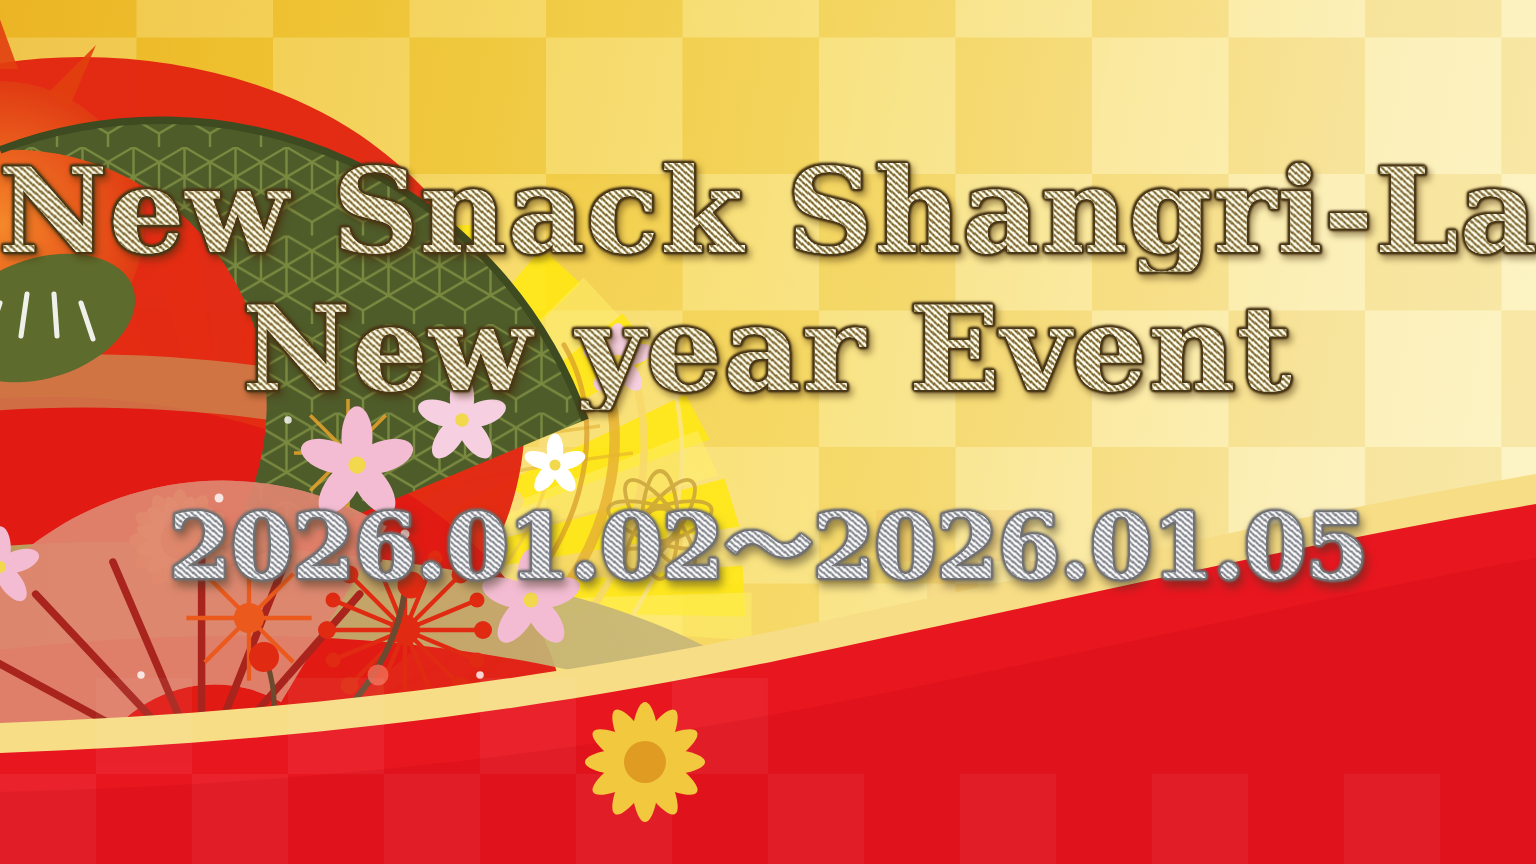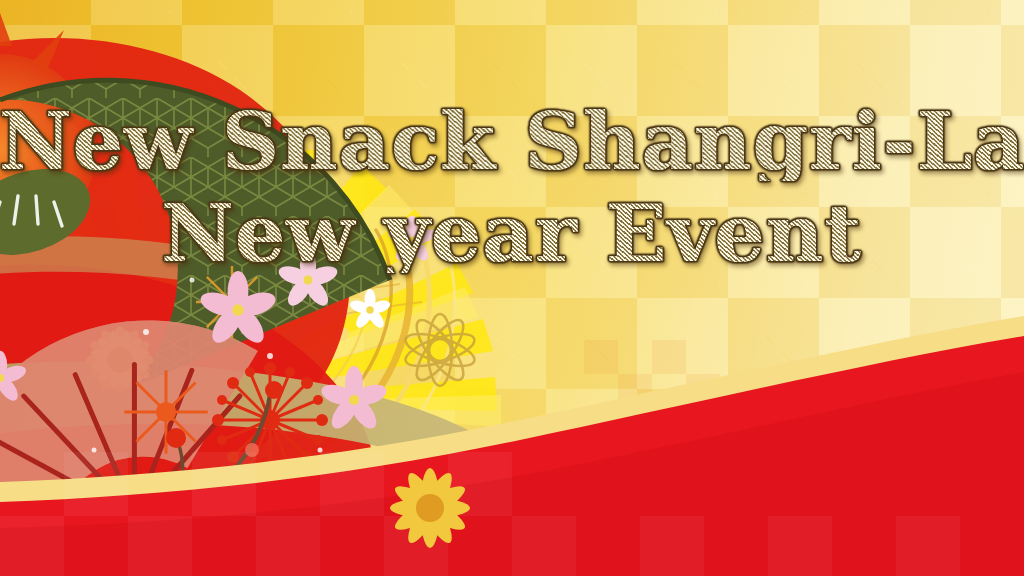--- a/index.html
+++ b/index.html
@@ -528,15 +528,16 @@
         <ellipse rx="10" ry="40" transform="rotate(120)"></ellipse>
           <ellipse rx="10" ry="40" transform="rotate(150)"></ellipse>
       </g>
       <circle r="14" fill="#e09c22"></circle>
     </g>
   </svg>
 
   <div class="titles">
     <div class="tl line1">New Snack Shangri-La</div>
     <div class="tl line2">New year Event</div>
+    <div class="dateline">2026.01.02〜2026.01.05</div>
   </div>
 
 </div>
 
 </body></html>

